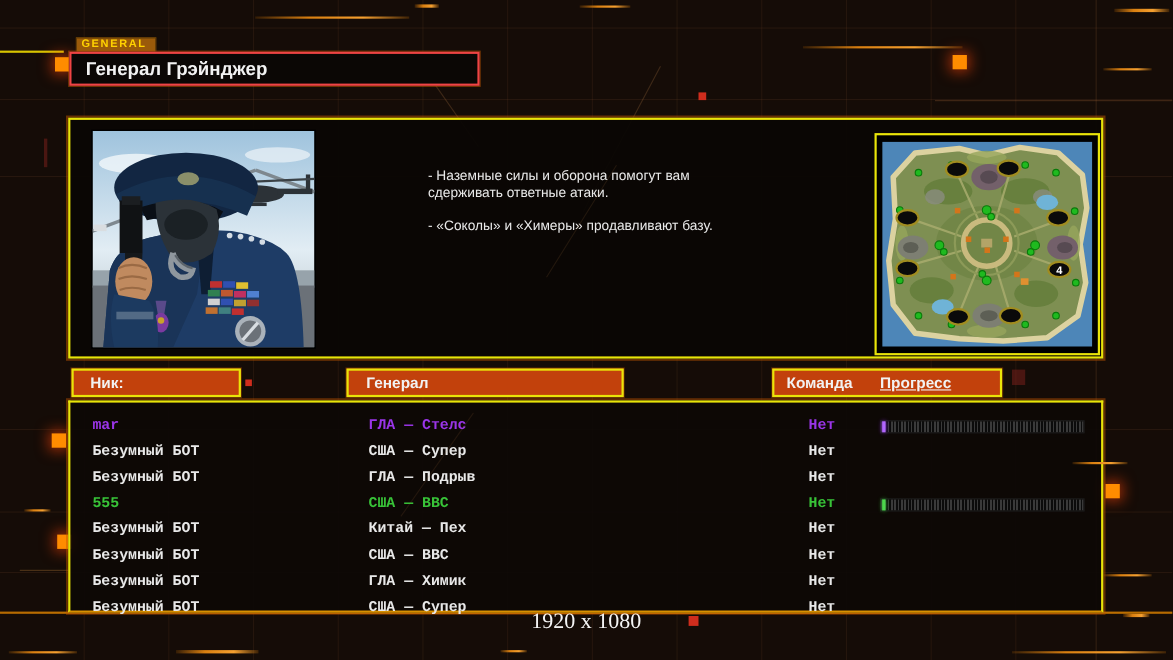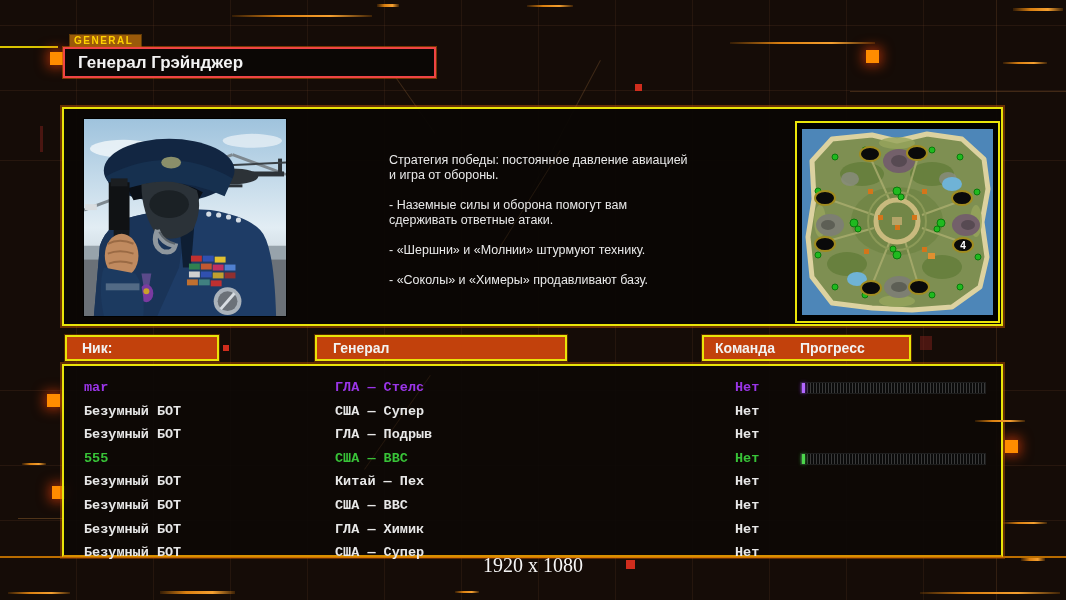--- a/index.html
+++ b/index.html
@@ -55,21 +55,21 @@
   .hdr-box{
     position:absolute;height:26px;border:2px solid #e9e409;background:#c2410c;
     box-shadow:0 0 0 1px rgba(160,70,0,.45);
     color:#f2f2f2;font-size:14px;font-weight:700;line-height:22px;z-index:3;
   }
   .hdr-nick{left:65px;top:335px;width:154px;padding-left:15px;}
   .hdr-general{left:315px;top:335px;width:252px;padding-left:16px;}
   .hdr-team{left:702px;top:335px;width:209px;}
   .hdr-team span{position:absolute;top:0;line-height:22px;}
   .hdr-team .t1{left:11px;}
-  .hdr-team .t2{left:96px;}
+  .hdr-team .t2{left:96px;text-decoration:underline;}
   
   .ptable{
     position:absolute;left:62px;top:364px;width:941px;height:193px;
     border:2px solid #e9e409;border-bottom-color:#d89000;
     background:rgba(12,8,5,.9);
     box-shadow:0 0 0 2px rgba(190,85,0,.45);z-index:2;
   }
   .prow{position:relative;height:23.6px;font-size:13.5px;font-weight:700;}
   .prow .col{position:absolute;top:0;line-height:23.6px;white-space:nowrap;}
   .col-nick{left:20px;}
@@ -229,25 +229,22 @@
       <rect x="27" y="60" width="17" height="8" fill="#1b1e21"></rect>
       <path d="M30,112 L46,112 L44,152 L30,150 Z" fill="#15181b"></path>
       <ellipse cx="38" cy="138" rx="17" ry="22" fill="#c08a5f"></ellipse>
       <path d="M24,126 q12,-6 26,0 M24,136 q12,-5 26,0 M25,146 q11,-4 24,0" stroke="#9a6a44" stroke-width="2" fill="none"></path>
       <path d="M20,150 Q14,170 20,199 L60,199 Q62,170 52,156 Z" fill="#1c3a60"></path>
       <rect x="22" y="166" width="34" height="7" fill="#8899aa" opacity=".5"></rect>
     </svg>
   </div>
 
   <div class="briefing">
-    <p>Стратегия победы: постоянное давление авиацией
- и игра от обороны.</p>
     <p>- Наземные силы и оборона помогут вам
  сдерживать ответные атаки.</p>
-    <p>- «Шершни» и «Молнии» штурмуют технику.</p>
     <p>- «Соколы» и «Химеры» продавливают базу.</p>
   </div>
 
   <div class="map-frame">
     <svg viewBox="0 0 191 186">
       <rect width="191" height="186" fill="#4d86b8"></rect>
       <polygon points="10,32 30,10 70,6 95,12 125,5 160,10 182,30 186,60 180,93 185,128 178,158 150,178 110,181 70,179 30,174 10,148 6,108 12,70" fill="#7e8f52" stroke="#dcd2a0" stroke-width="5" stroke-linejoin="round"></polygon>
       <g fill="#68803e">
         <ellipse cx="60" cy="45" rx="22" ry="12"></ellipse>
           <ellipse cx="130" cy="45" rx="22" ry="12"></ellipse>

